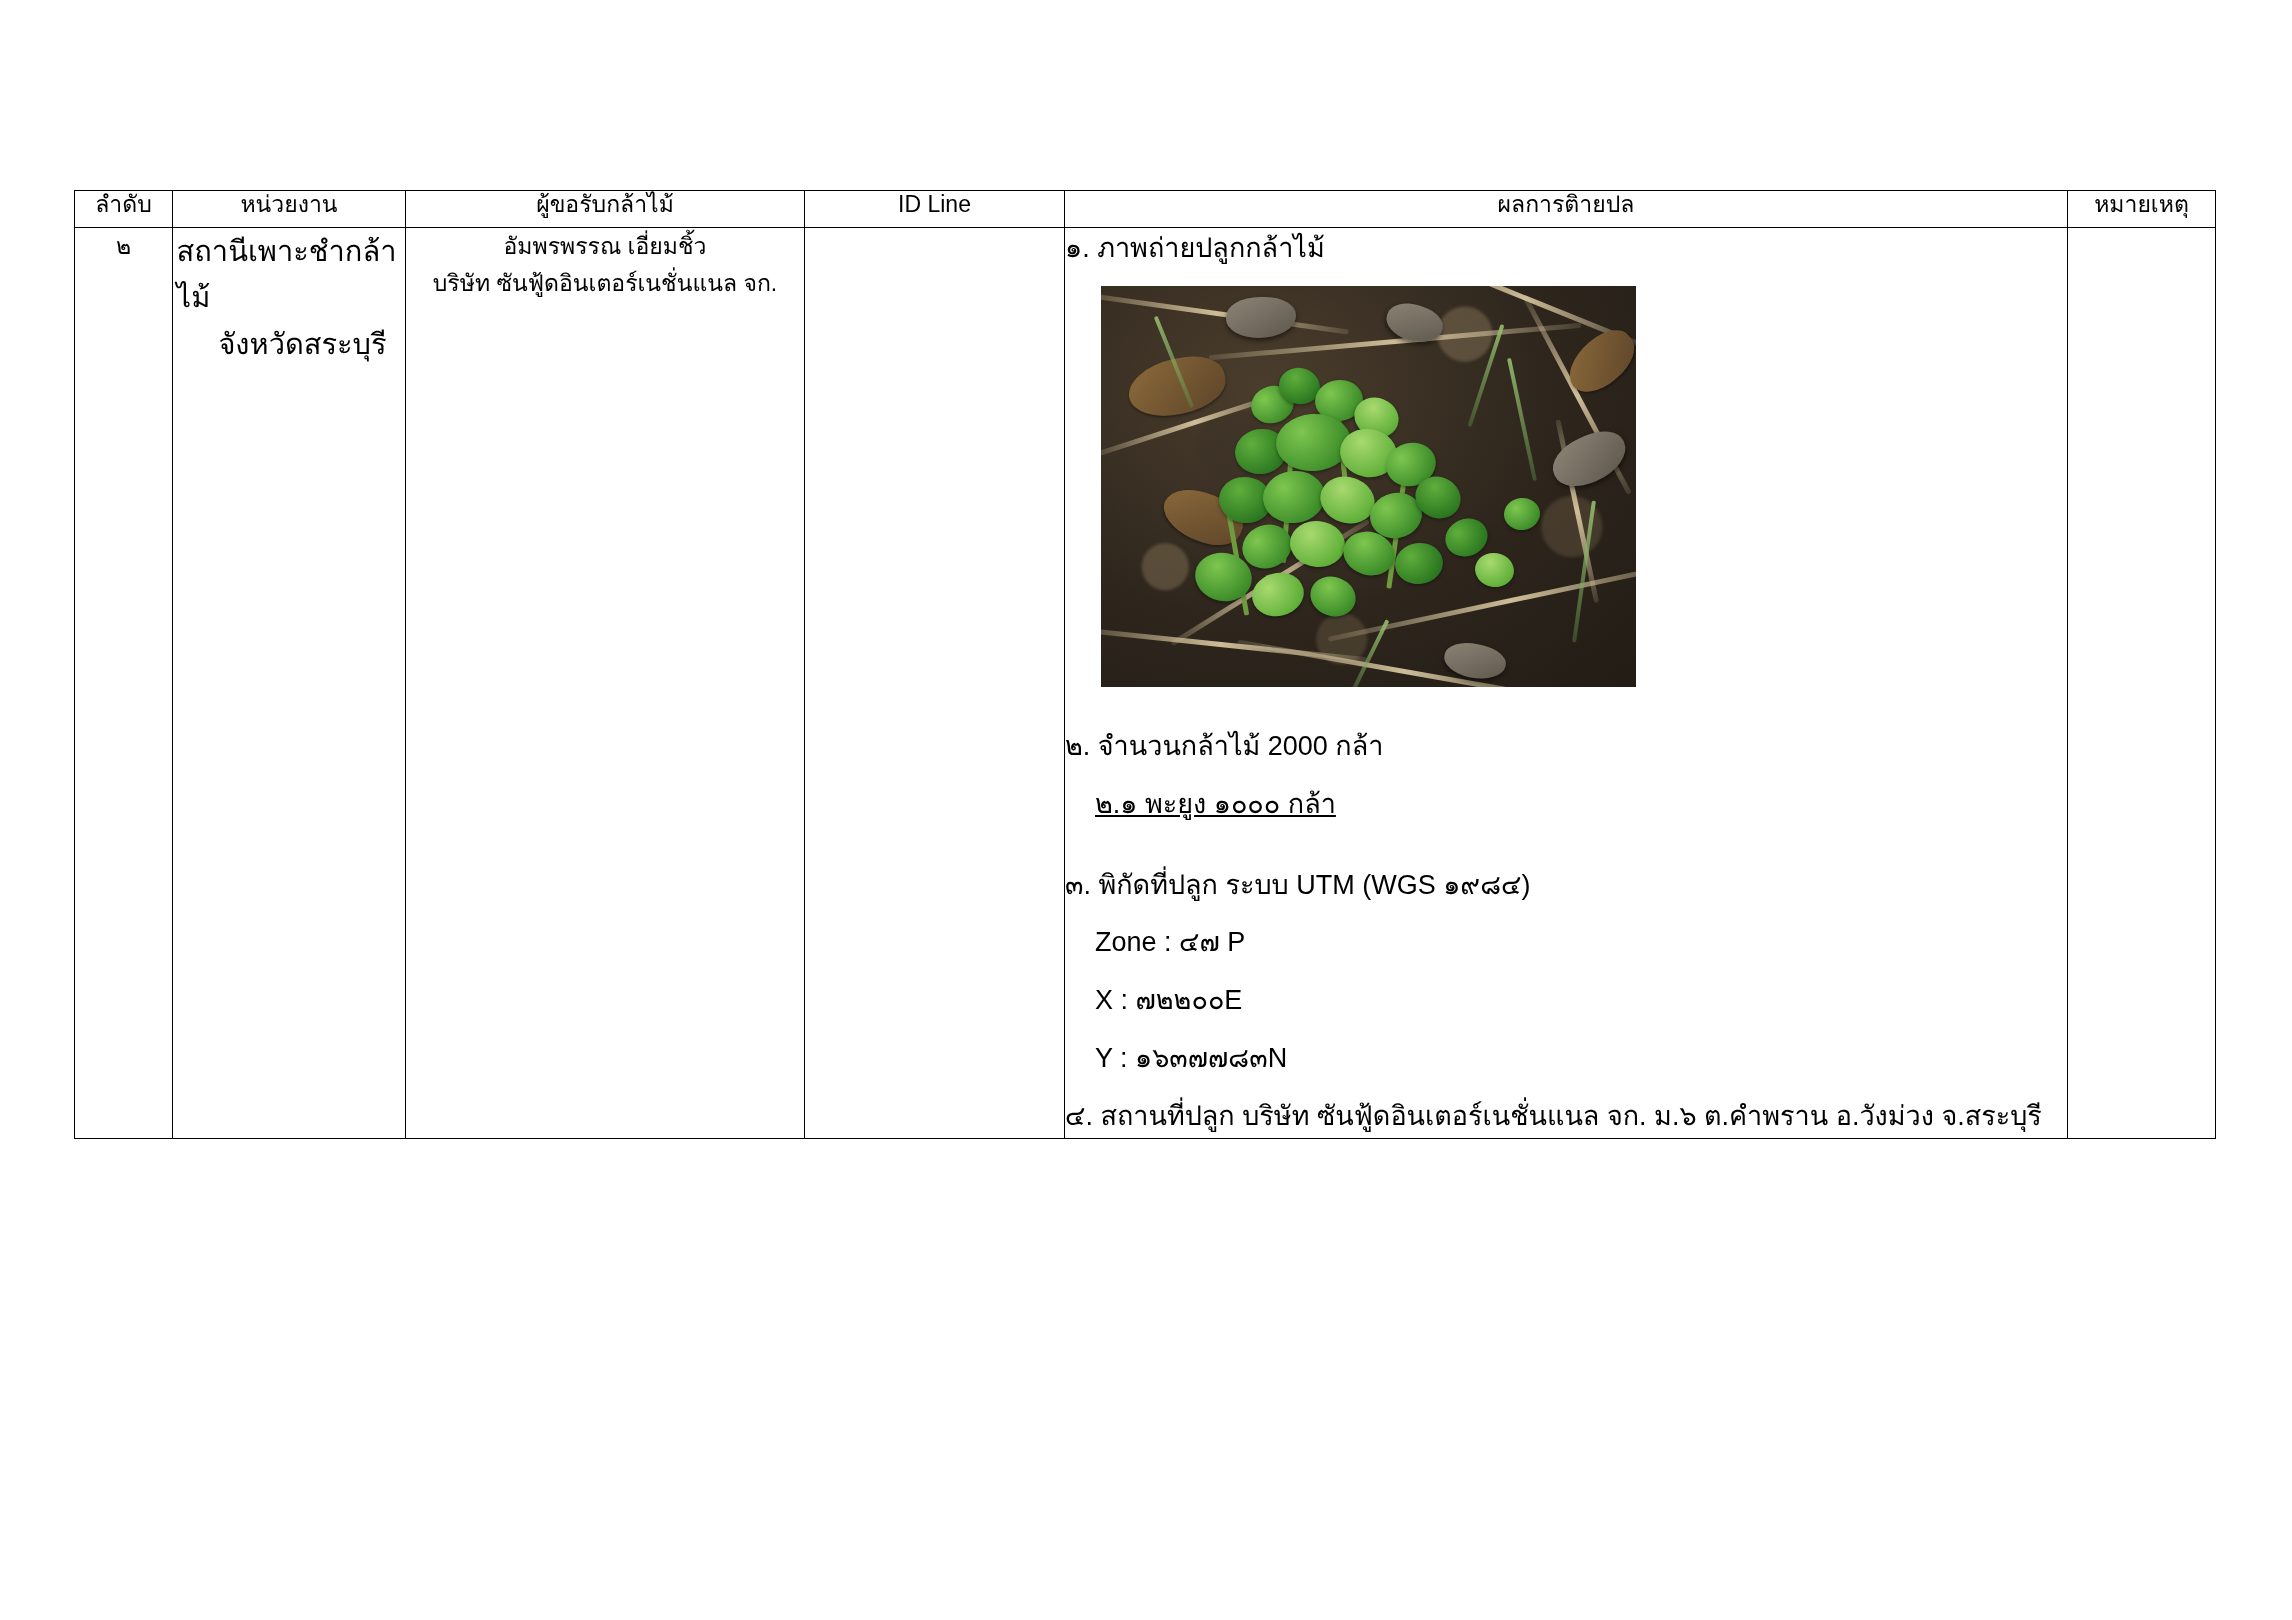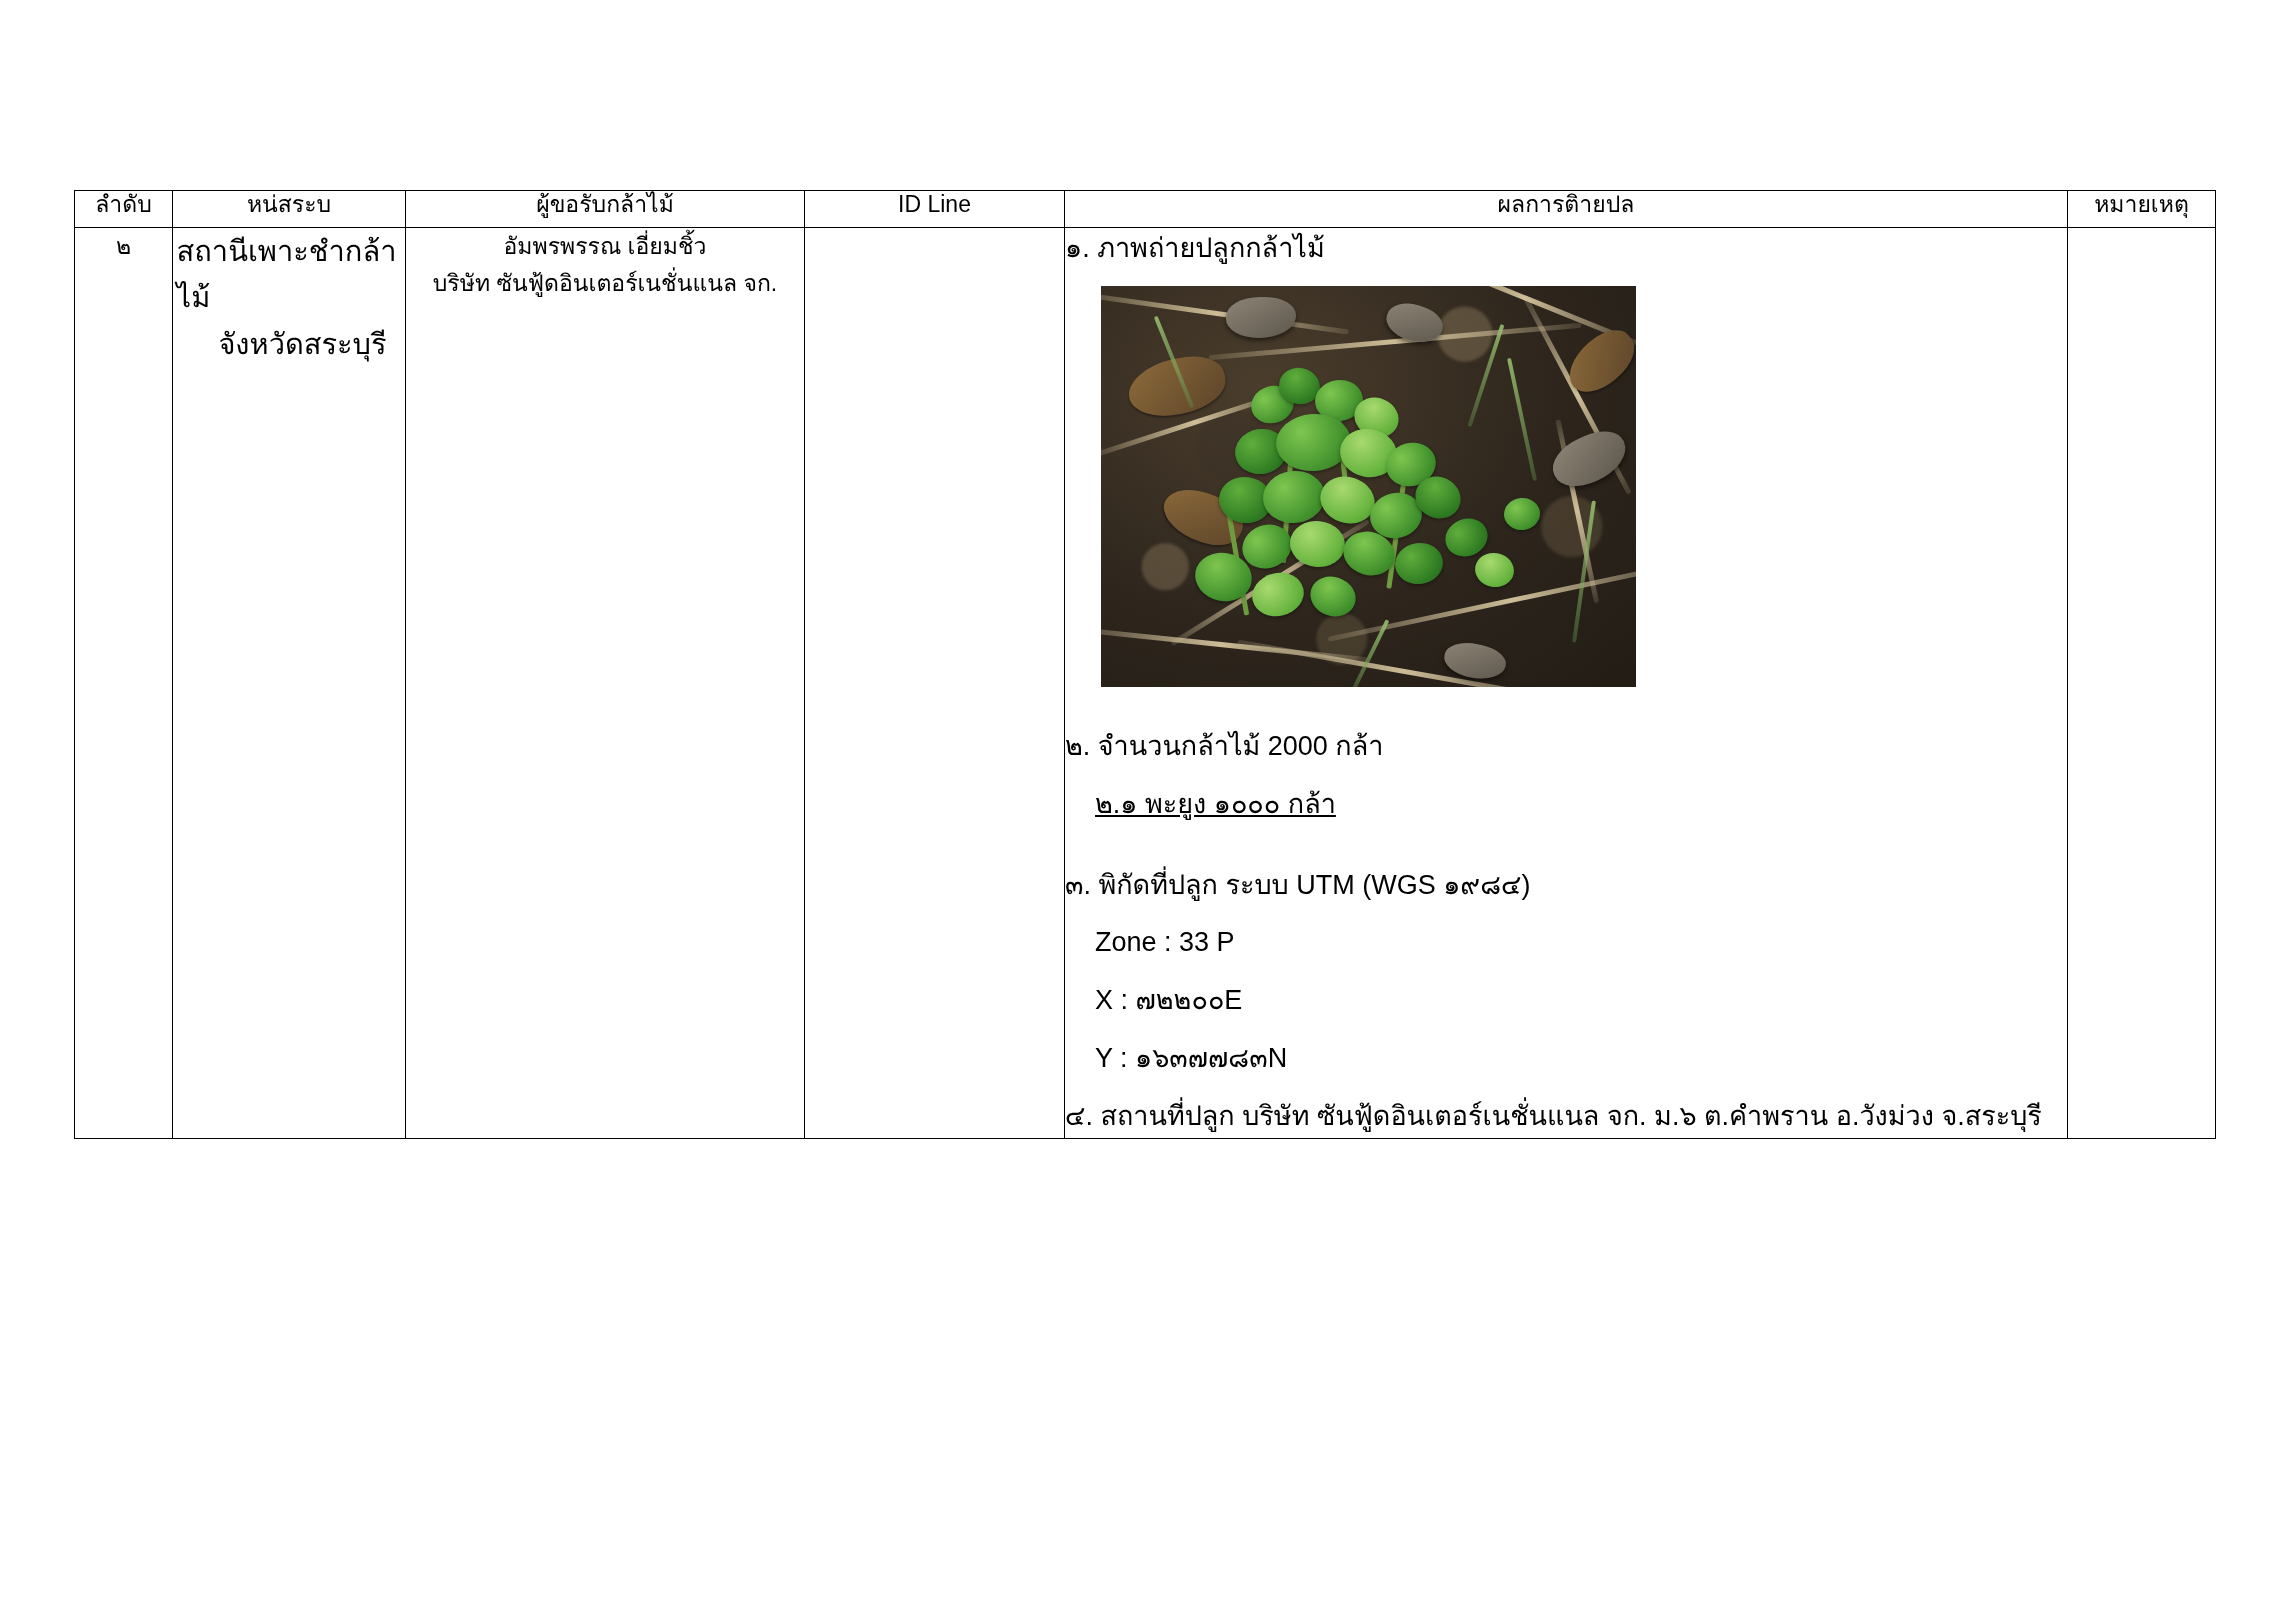--- a/index.html
+++ b/index.html
@@ -168,21 +168,21 @@
       <col class="col-no">
       <col class="col-unit">
       <col class="col-req">
       <col class="col-id">
       <col class="col-res">
       <col class="col-note">
     </colgroup>
     <thead>
       <tr>
         <th class="hdr-cell">ลำดับ</th>
-        <th class="hdr-cell">หน่สระบ</th>
+        <th class="hdr-cell">หน่วยงาน</th>
         <th class="hdr-cell">ผู้ขอรับกล้าไม้</th>
         <th class="hdr-cell">ID Line</th>
         <th class="hdr-cell">ผลการติายปล</th>
         <th class="hdr-cell">หมายเหตุ</th>
       </tr>
     </thead>
     <tbody>
       <tr class="body-row">
         <td class="cell-no">๒</td>
 
@@ -261,21 +261,21 @@
             <div class="blade" style="left:267px; top:330px; height:80px; transform:rotate(26deg);"></div>
           </div>
 
           <div class="res-gap-md"></div>
           <div class="res-line">๒. จำนวนกล้าไม้ 2000 กล้า</div>
           <div class="res-gap-sm"></div>
           <div class="res-line res-indent-1">๒.๑ พะยูง ๑๐๐๐ กล้า</div>
           <div class="res-gap-md"></div>
           <div class="res-line">๓. พิกัดที่ปลูก ระบบ UTM (WGS ๑๙๘๔)</div>
           <div class="res-gap-sm"></div>
-          <div class="res-line res-indent-2">Zone :  33 P</div>
+          <div class="res-line res-indent-2">Zone :  ๔๗ P</div>
           <div class="res-gap-sm"></div>
           <div class="res-line res-indent-2">X      :  ๗๒๒๐๐E</div>
           <div class="res-gap-sm"></div>
           <div class="res-line res-indent-2">Y      :  ๑๖๓๗๗๘๓N</div>
           <div class="res-gap-sm"></div>
           <div class="res-line">๔. สถานที่ปลูก บริษัท ซันฟู้ดอินเตอร์เนชั่นแนล จก. ม.๖ ต.คำพราน  อ.วังม่วง จ.สระบุรี</div>
         </td>
 
         <td class="cell-note"></td>
       </tr>

